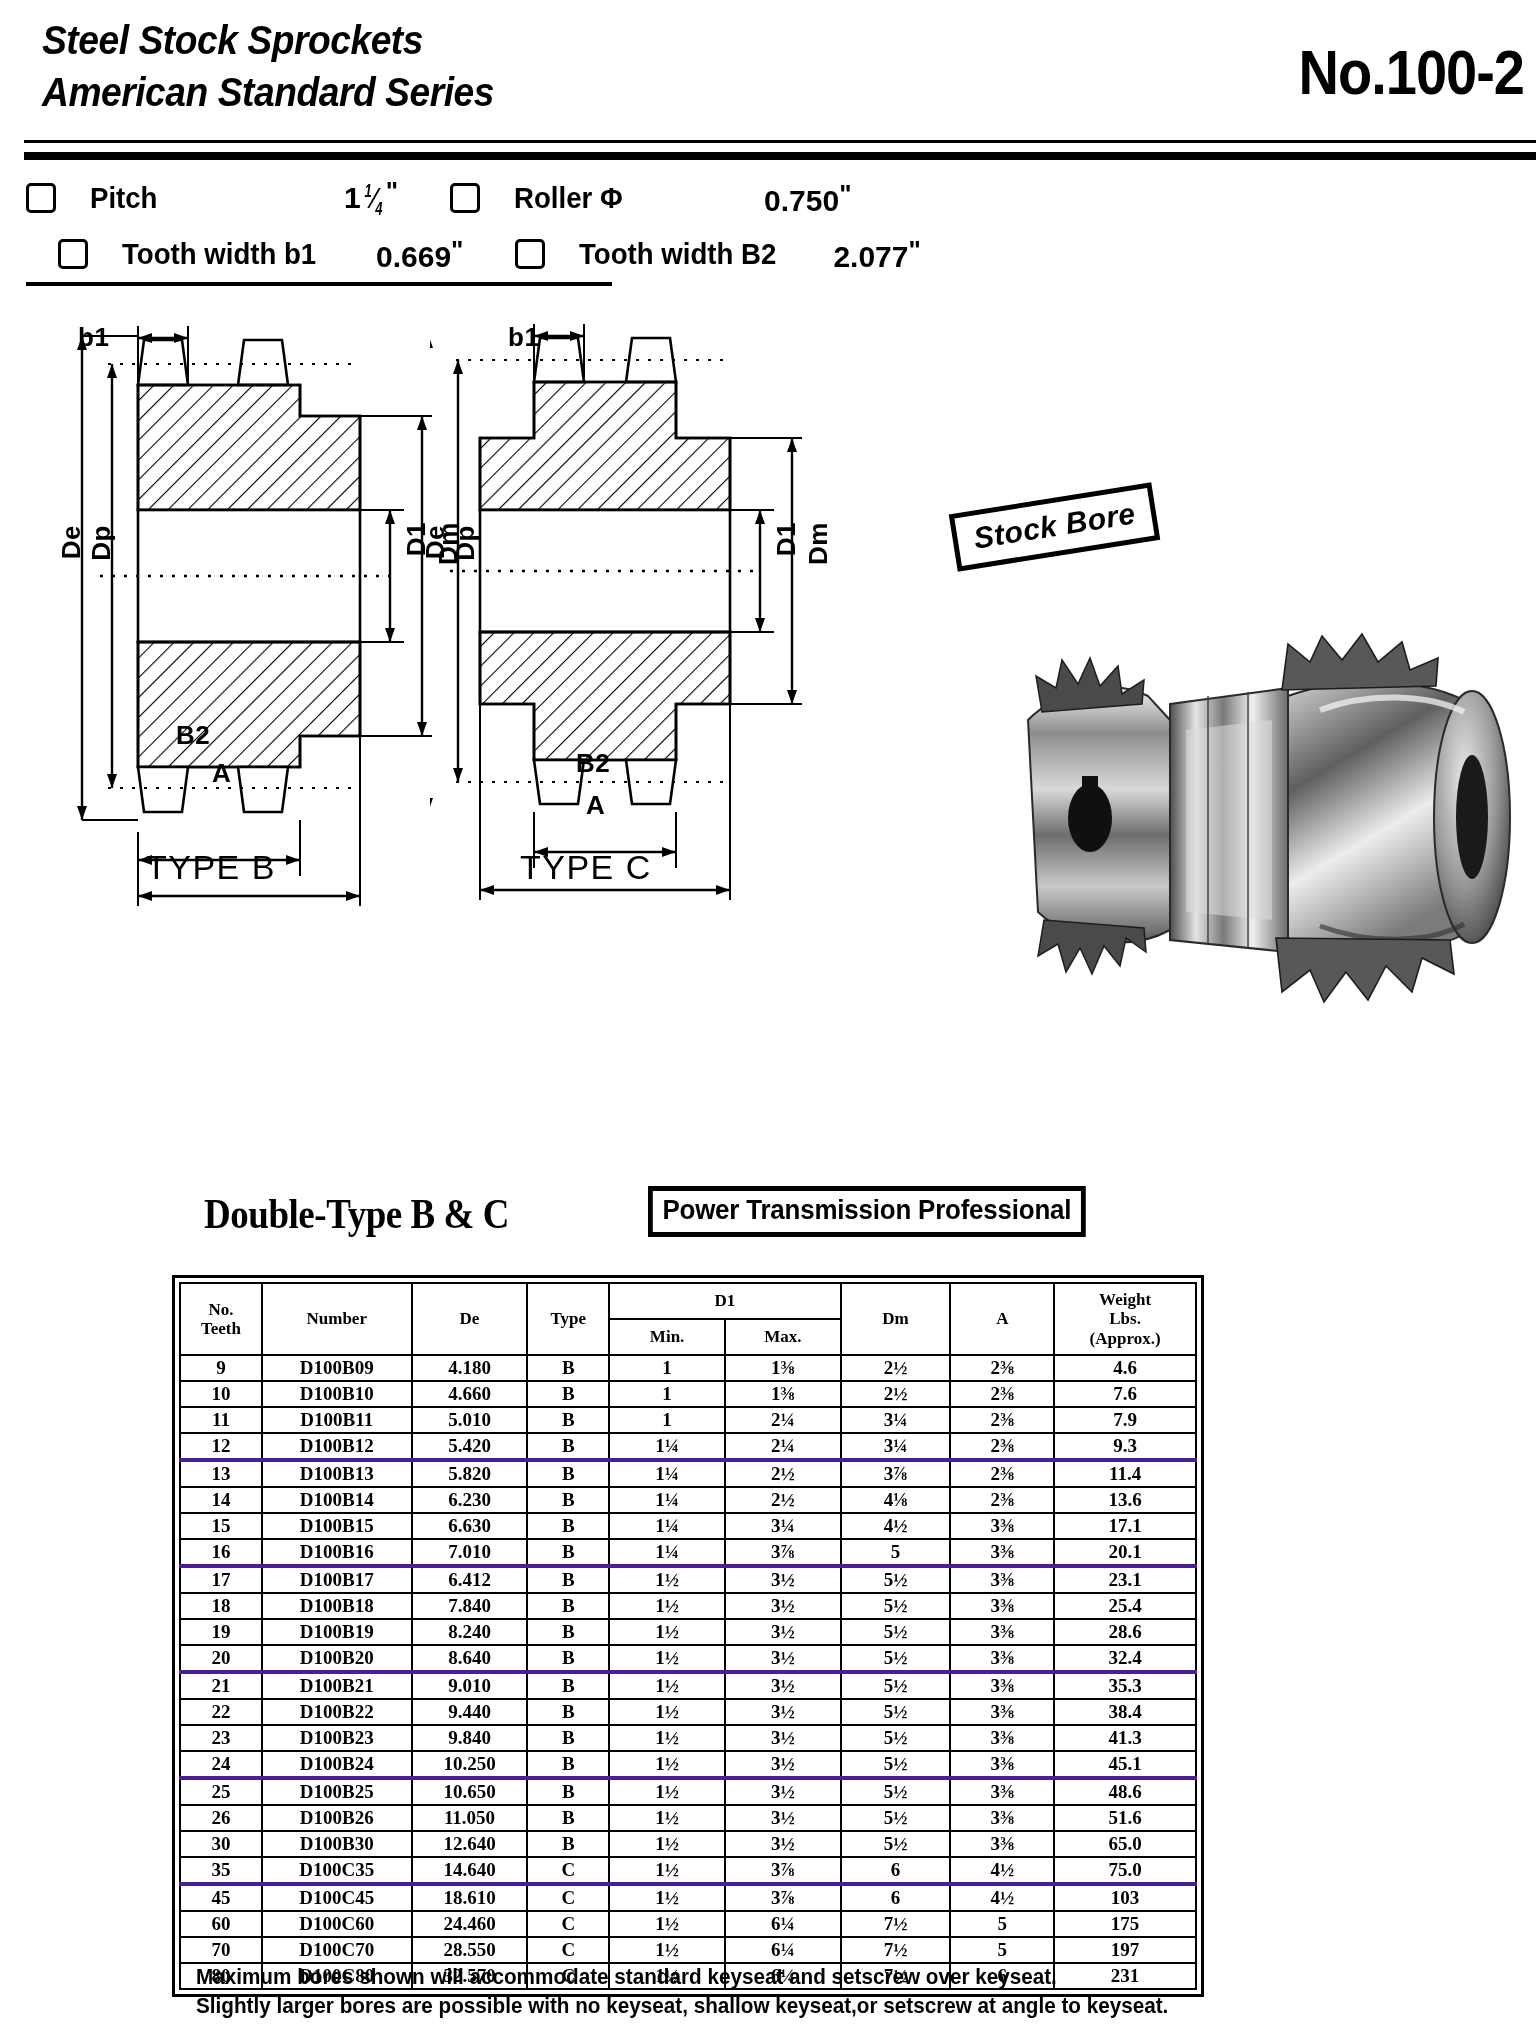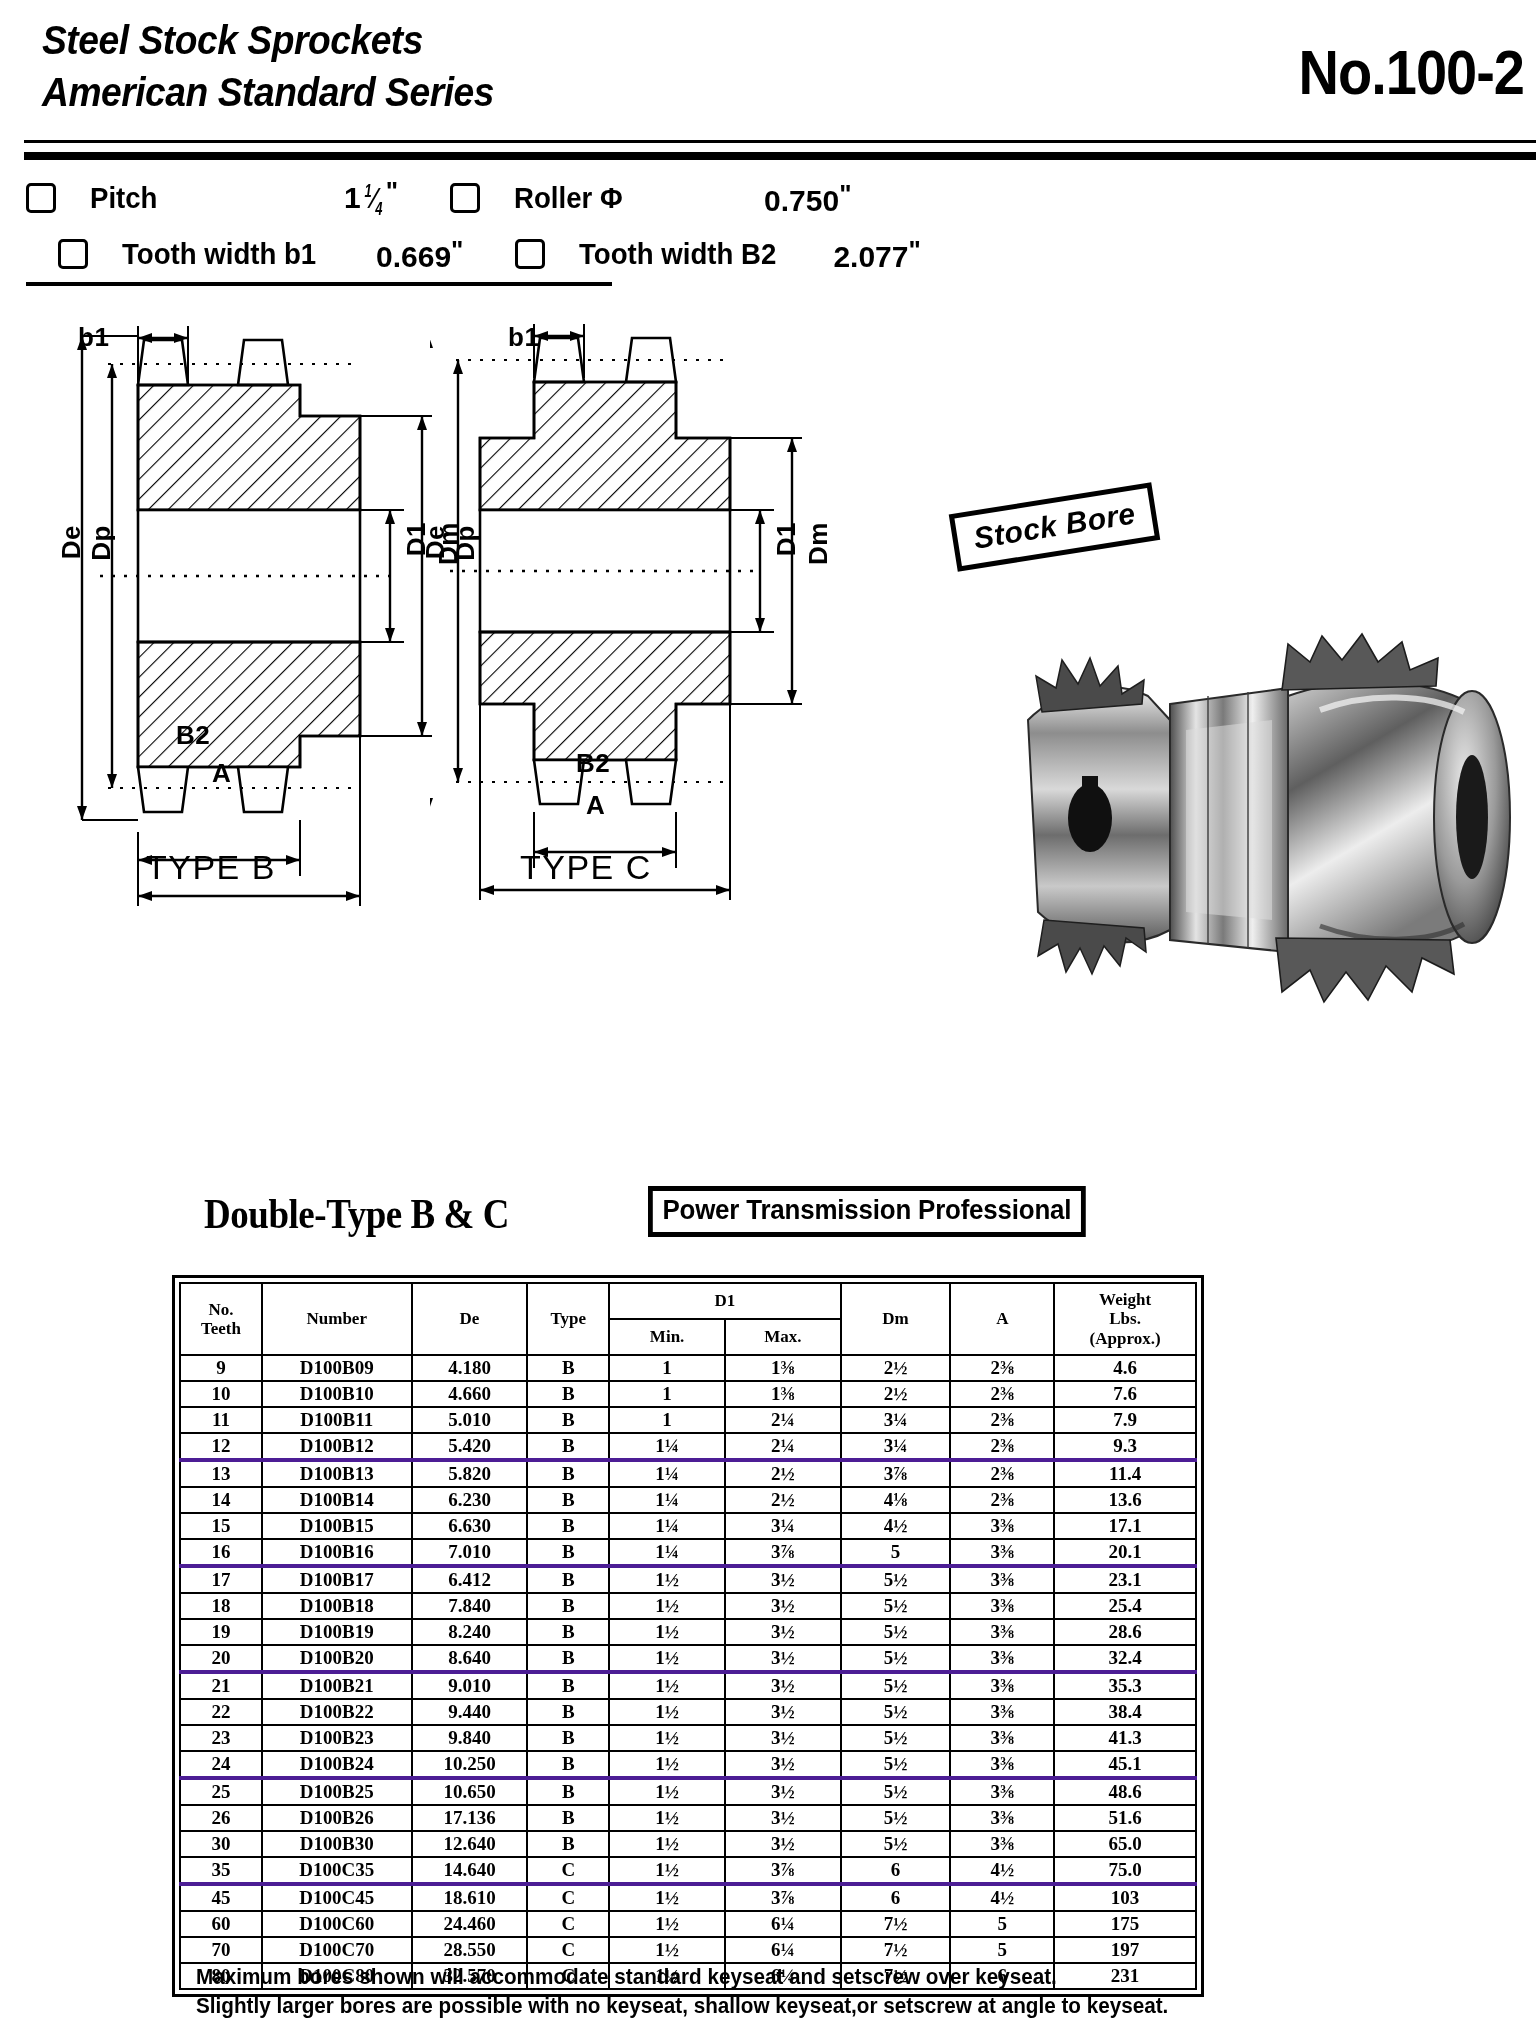--- a/index.html
+++ b/index.html
@@ -741,21 +741,21 @@
           <td>B</td>
           <td>1½</td>
           <td>3½</td>
           <td>5½</td>
           <td>3⅜</td>
           <td>48.6</td>
         </tr>
         <tr>
           <td>26</td>
           <td>D100B26</td>
-          <td>17.136</td>
+          <td>11.050</td>
           <td>B</td>
           <td>1½</td>
           <td>3½</td>
           <td>5½</td>
           <td>3⅜</td>
           <td>51.6</td>
         </tr>
         <tr>
           <td>30</td>
           <td>D100B30</td>

